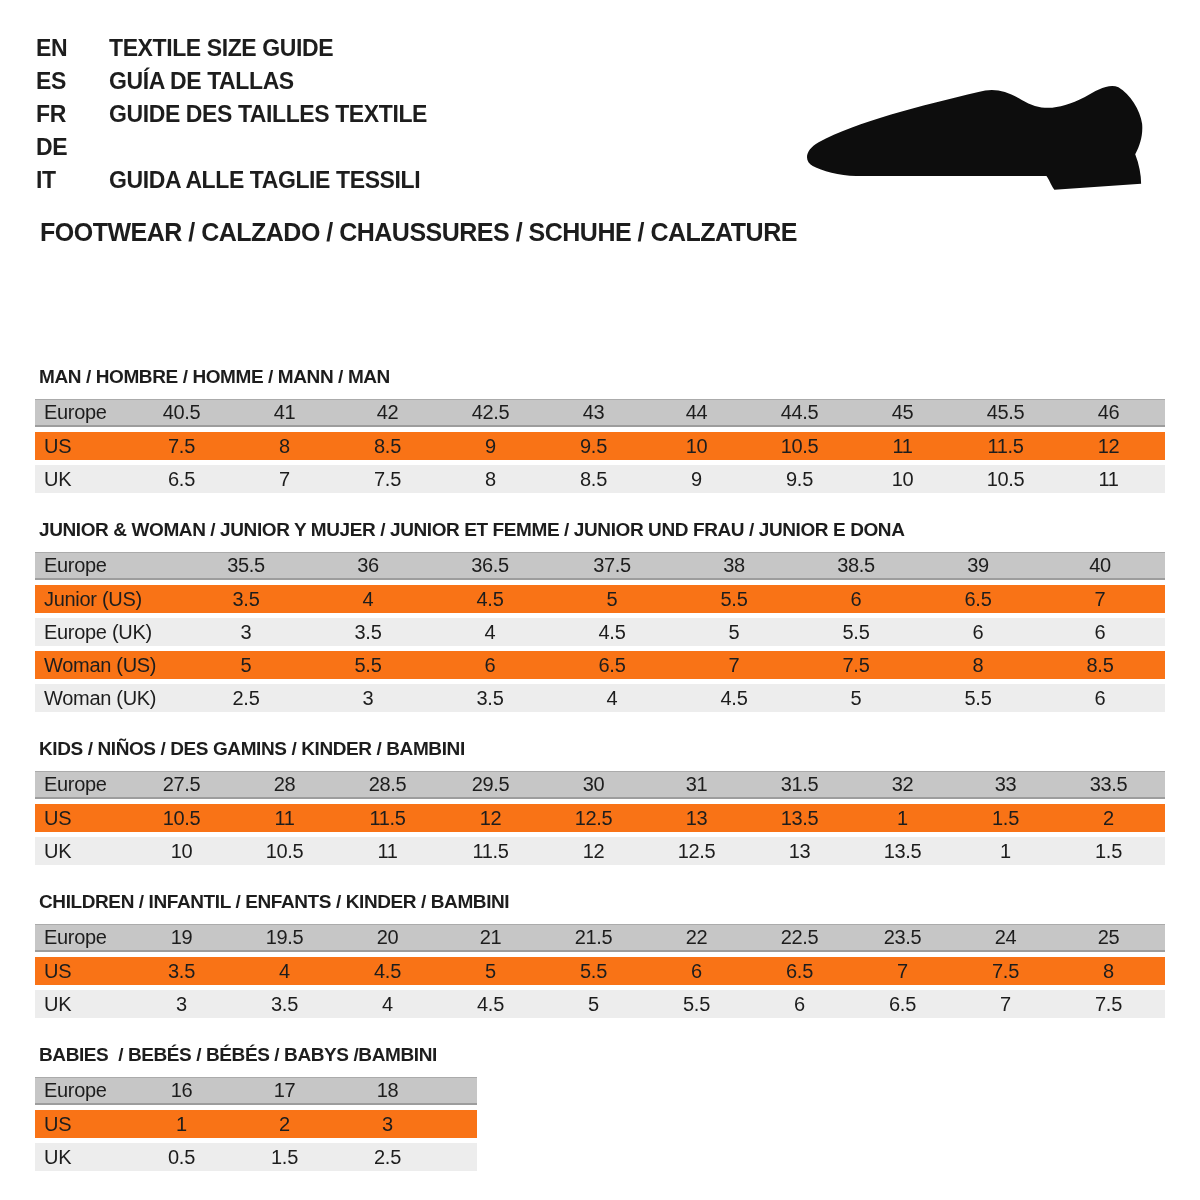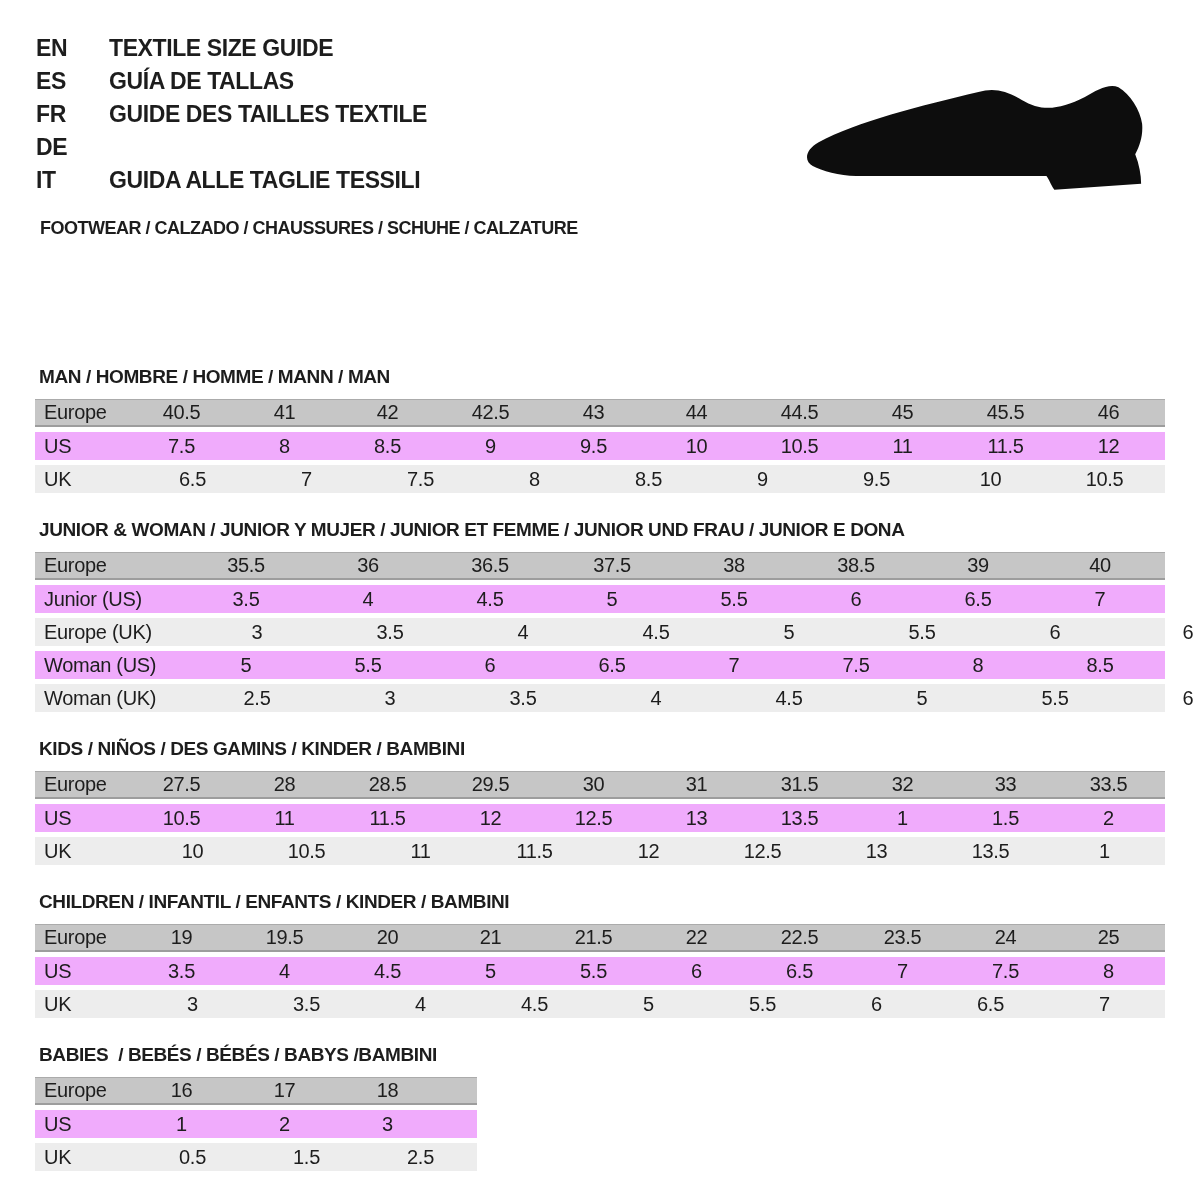--- a/index.html
+++ b/index.html
@@ -30,21 +30,21 @@
     letter-spacing: -0.4px;
     white-space: pre;
   }
   .lang-code { width: 73px; }
 
   
   .category-title {
     position: absolute;
     top: 218px;
     left: 40px;
-    font-size: 18px;
+    font-size: 25px;
     font-weight: 700;
     letter-spacing: -0.5px;
     white-space: pre;
   }
 
   
   .shoe {
     position: absolute;
     left: 795px;
     top: 66px;
@@ -80,22 +80,22 @@
     margin-bottom: 5px;
     font-size: 20px;
     letter-spacing: -0.3px;
     box-sizing: border-box;
   }
   .t-row.header {
     background: var(--header-row-bg, #c6c6c6);
     border-top: 1px solid var(--header-row-border-top, #ababab);
     border-bottom: 2px solid var(--header-row-border-bottom, #9d9d9d);
   }
-  .t-row.alt { background: var(--alt-row-bg, #ededed); gap: 11px; }
-  .t-row.plain { background: #f0abfc; }
+  .t-row.alt { background: var(--alt-row-bg, #ededed); }
+  .t-row.plain { background: #f97316; }
 
   .cell { flex: 0 0 auto; }
   .cell.label { padding-left: 9px; box-sizing: border-box; }
   .cell.val { text-align: center; }
 
   .cols-10 .cell.label { width: 95px; }
   .cols-10 .cell.val  { width: 103px; }
   .cols-8 .cell.label { width: 150px; }
   .cols-8 .cell.val   { width: 122px; }
   .cols-3 .cell.label { width: 95px; }

